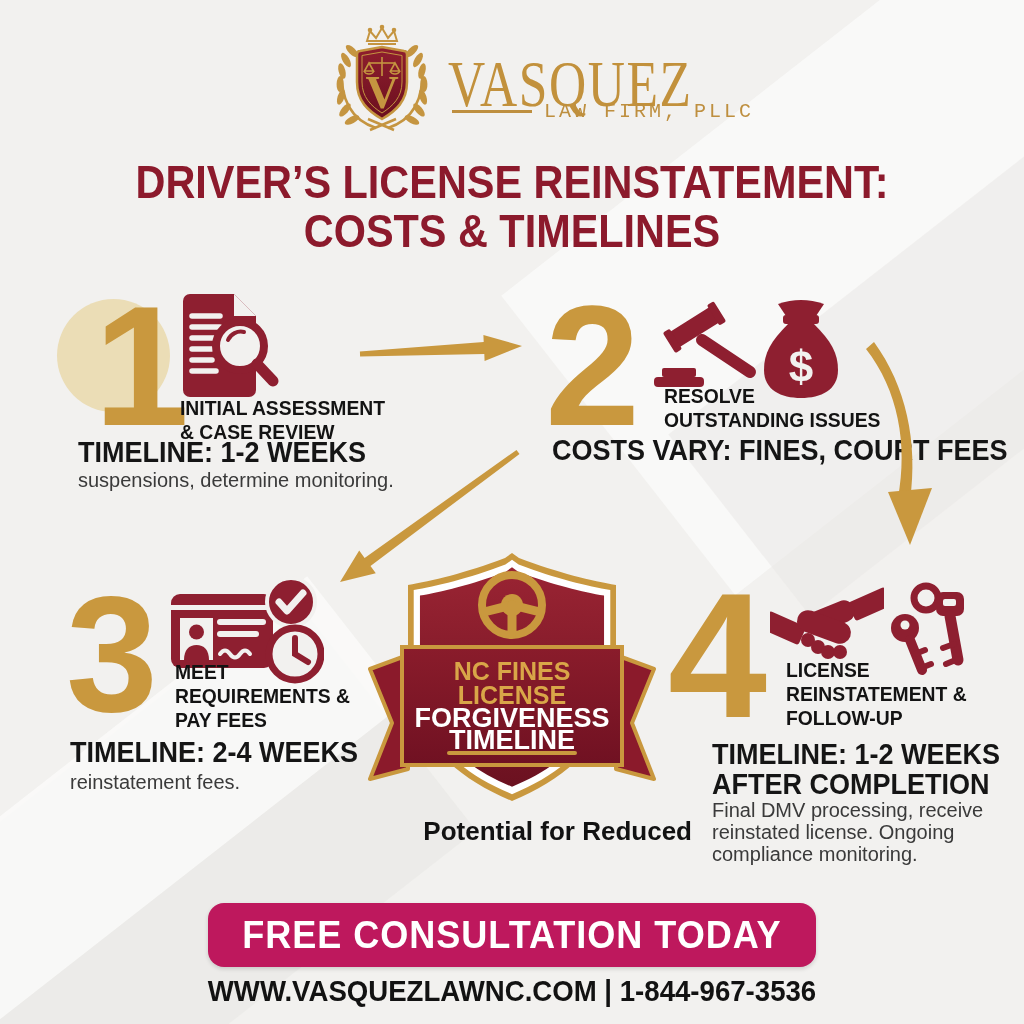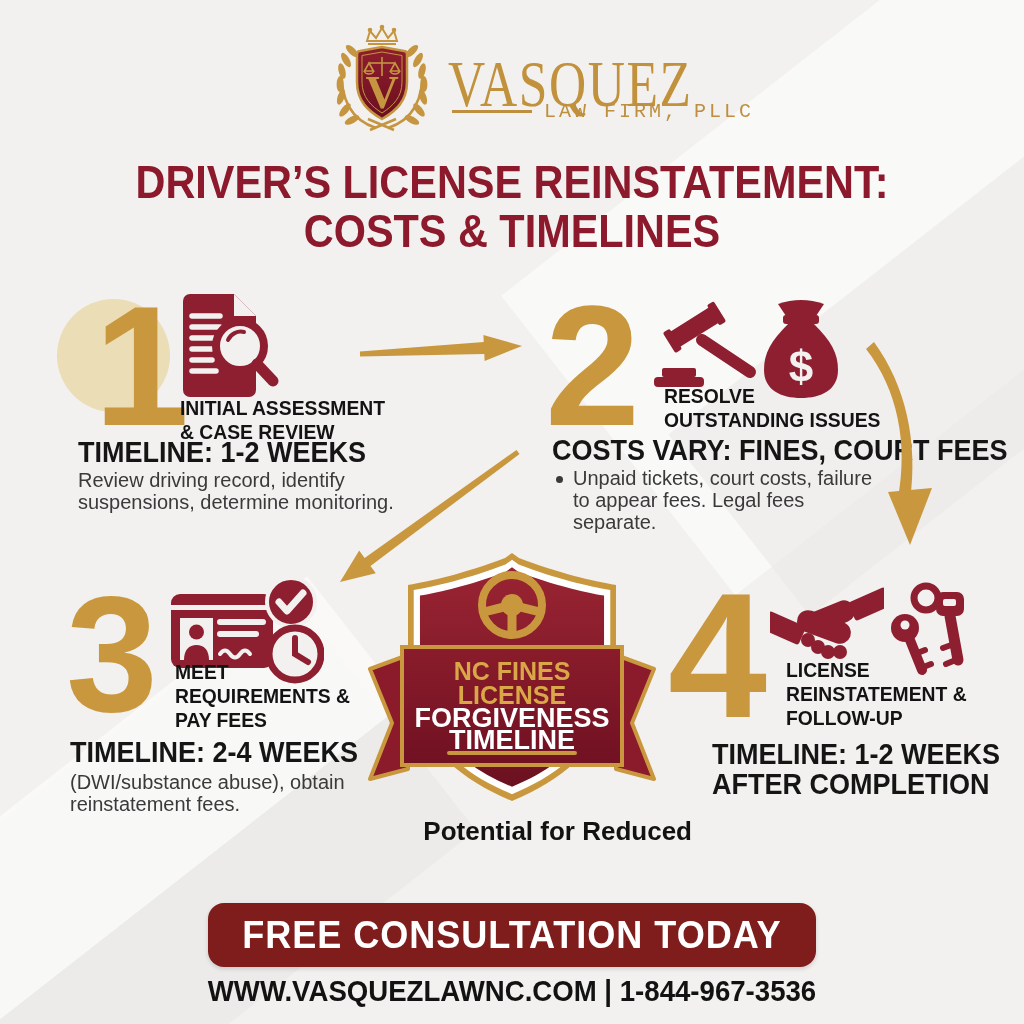--- a/index.html
+++ b/index.html
@@ -46,21 +46,21 @@
   .bullet-dot{width:7px;height:7px;border-radius:50%;background:#3a3a3a;margin-top:8px;flex:none;}
   
   .badge-line{left:362px;width:300px;text-align:center;font-weight:800;white-space:nowrap;}
   .badge-gold{color:#d9a648;font-size:25px;}
   .badge-white{color:#ffffff;font-size:27px;}
   .badge-rule{left:447px;width:130px;height:4px;background:#c9983e;border-radius:2px;}
   .badge-caption{left:332px;width:360px;text-align:right;color:#121212;font-weight:700;
     font-size:26px;line-height:30px;white-space:nowrap;}
   
   .cta{
-    left:208px;top:903px;width:608px;height:64px;background:#7f1d1d;border-radius:16px;
+    left:208px;top:903px;width:608px;height:64px;background:#be185d;border-radius:16px;
     display:flex;align-items:center;justify-content:center;
     box-shadow:0 2px 4px rgba(0,0,0,.15);
   }
   .cta span{color:#fff;font-weight:800;font-size:38px;letter-spacing:1px;
     transform:scaleX(.95);white-space:nowrap;}
   .contact{left:0;right:0;top:974px;text-align:center;color:#121212;font-weight:800;
     font-size:30px;transform:scaleX(.92);white-space:nowrap;}
 </style>
 </head>
 <body>
@@ -153,21 +153,20 @@
     <path d="M60,52 a14,14 0 0 1 16,-8" fill="none" stroke="#8e1f30" stroke-width="4" stroke-linecap="round"></path>
     <line x1="89" y1="76" x2="105" y2="93" stroke="#8e1f30" stroke-width="11" stroke-linecap="round"></line>
   </svg>
 
   <div class="abs step-head" style="left:180px;top:396px">
     <div>INITIAL ASSESSMENT</div>
     <div>&amp; CASE REVIEW</div>
   </div>
   <div class="abs timeline" style="left:78px;top:436px">TIMELINE: 1-2 WEEKS</div>
   <div class="abs body-text" style="left:78px;top:470px">
-    <div>Review driving record, identify</div>
     <div>suspensions, determine monitoring.</div>
   </div>
 
   <svg class="abs" style="left:356px;top:326px" width="170" height="50" viewBox="0 0 170 50">
     <polygon points="4.1,30.5 128.3,27.9 128.6,34.9 166,20 127.4,8.9 127.7,15.9 3.9,25.5" fill="#c9983e"></polygon>
   </svg>
 
   <div class="abs big-num" style="left:545px;top:280px;font-size:171px">2</div>
 
   <svg class="abs" style="left:650px;top:296px" width="112" height="100" viewBox="0 0 112 100">
@@ -189,28 +188,20 @@
       <path d="M30,24 h26 c17,17 24,29 24,46 c0,20 -17,28 -37,28 s-37,-8 -37,-28 c0,-17 7,-29 24,-46 z"></path>
     </g>
     <text x="43" y="82" text-anchor="middle" font-size="44" font-weight="bold" fill="#f2f1ef">$</text>
   </svg>
 
   <div class="abs step-head" style="left:664px;top:384px">
     <div>RESOLVE</div>
     <div>OUTSTANDING ISSUES</div>
   </div>
   <div class="abs timeline" style="left:552px;top:434px">COSTS VARY: FINES, COURT FEES</div>
-  <div class="abs bullet-row" style="left:556px;top:468px">
-    <div class="bullet-dot"></div>
-    <div class="body-text" style="position:static">
-      <div>Unpaid tickets, court costs, failure</div>
-      <div>to appear fees. Legal fees</div>
-      <div>separate.</div>
-    </div>
-  </div>
 
   <svg class="abs" style="left:852px;top:340px" width="92" height="235" viewBox="0 0 92 235">
     <path d="M22,2 C54,46 66,102 58,160 L46,158 C56,104 46,50 14,9 Z" fill="#c9983e"></path>
     <polygon points="36,152 80,148 58,205" fill="#c9983e"></polygon>
   </svg>
 
   <svg class="abs" style="left:322px;top:440px" width="210" height="160" viewBox="0 0 210 160">
     <polygon points="194.5,10 42.6,117.9 37.2,110.6 18,142 53.8,133.2 48.5,125.9 197.5,14" fill="#c9983e"></polygon>
   </svg>
 
@@ -233,21 +224,20 @@
     <path d="M129,64 v16 l13,8" fill="none" stroke="#8e1f30" stroke-width="6" stroke-linecap="round"></path>
   </svg>
 
   <div class="abs step-head" style="left:175px;top:660px">
     <div>MEET</div>
     <div>REQUIREMENTS &amp;</div>
     <div>PAY FEES</div>
   </div>
   <div class="abs timeline" style="left:70px;top:736px">TIMELINE: 2-4 WEEKS</div>
   <div class="abs body-text" style="left:70px;top:772px">
-    <div>(DWI/substance abuse), obtain</div>
     <div>reinstatement fees.</div>
   </div>
 
   <svg class="abs" style="left:362px;top:547px" width="300" height="258" viewBox="0 0 300 258">
     <defs>
       <linearGradient id="bgShield" x1="0" y1="0" x2="0" y2="1">
         <stop offset="0" stop-color="#9a2433"></stop>
           <stop offset="1" stop-color="#6b1120"></stop>
       </linearGradient>
       <linearGradient id="bgBand" x1="0" y1="0" x2="0" y2="1">
@@ -316,19 +306,24 @@
     </g>
   </svg>
 
   <div class="abs step-head" style="left:786px;top:658px">
     <div>LICENSE</div>
     <div>REINSTATEMENT &amp;</div>
     <div>FOLLOW-UP</div>
   </div>
   <div class="abs timeline" style="left:712px;top:738px">TIMELINE: 1-2 WEEKS</div>
   <div class="abs timeline" style="left:712px;top:768px">AFTER COMPLETION</div>
+  <div class="abs body-text" style="left:712px;top:800px">
+    <div>Final DMV processing, receive</div>
+    <div>reinstated license. Ongoing</div>
+    <div>compliance monitoring.</div>
+  </div>
 
   <div class="abs cta">
     <span>FREE CONSULTATION TODAY</span>
   </div>
   <div class="abs contact">WWW.VASQUEZLAWNC.COM | 1-844-967-3536</div>
 
 </div>
 
 </body></html>

